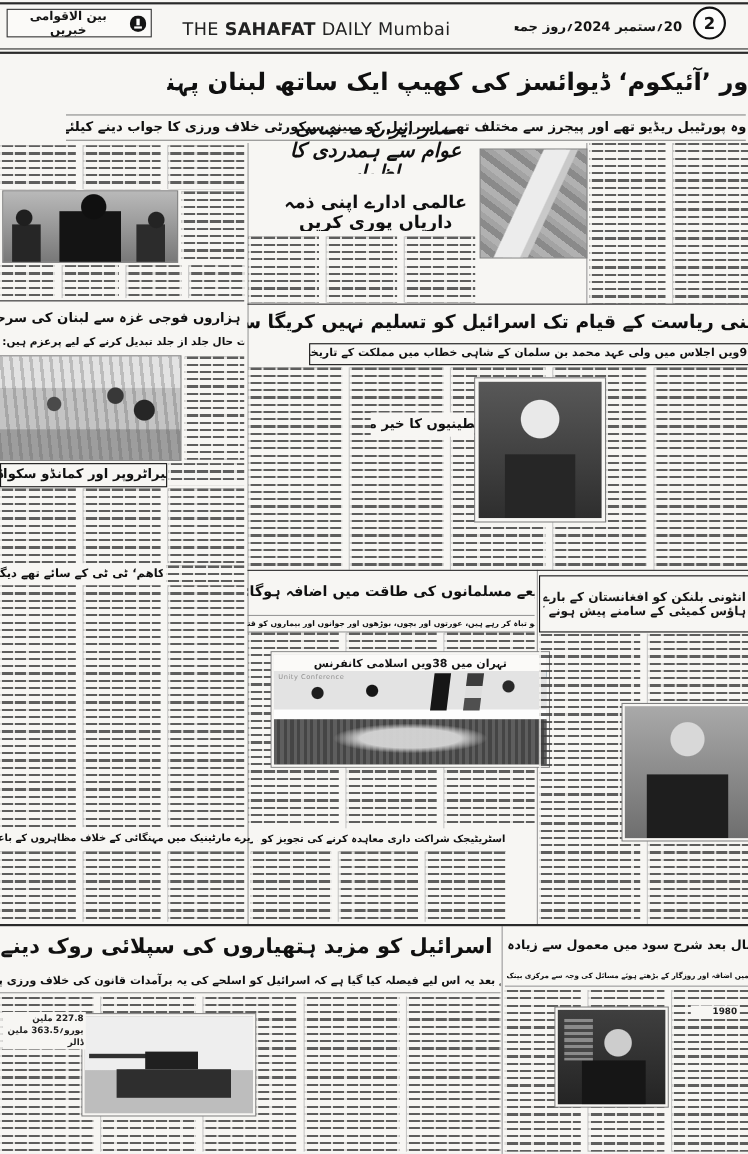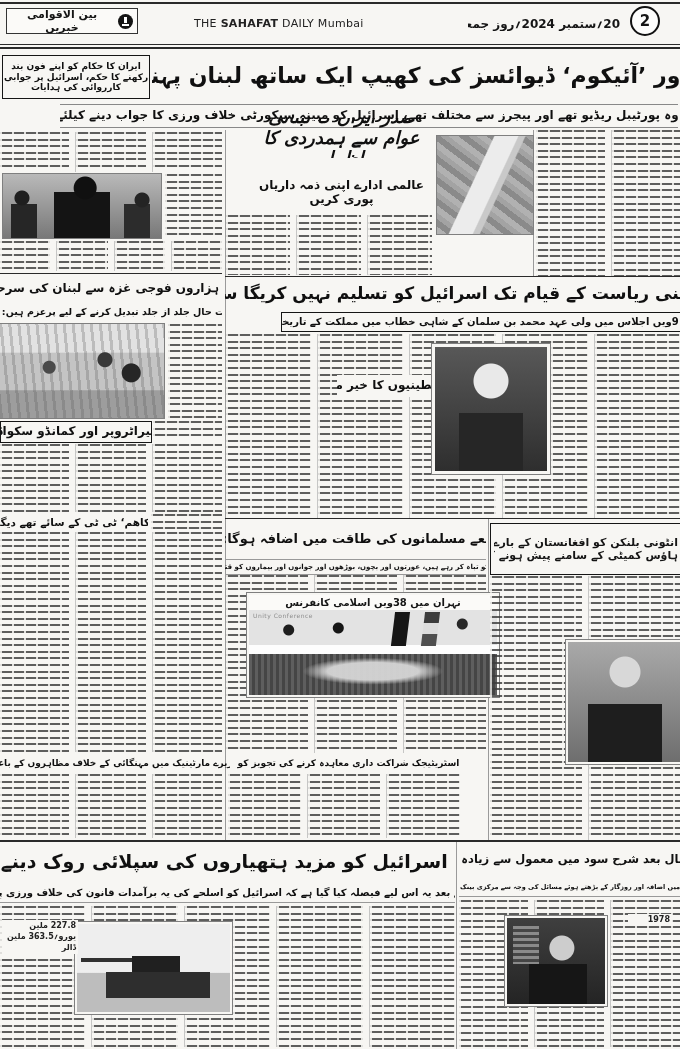--- a/index.html
+++ b/index.html
@@ -20,21 +20,21 @@
   .tx .c:not(:last-child){border-left:1px solid #bcbcbc;padding-left:0;}
   .frag{position:absolute;font-size:8px;font-weight:bold;direction:rtl;background:#f7f6f3;color:#222;
         padding:0 2px;line-height:1.4;overflow:hidden;}
   
   .tab{position:absolute;left:6px;top:8px;width:132px;height:26px;border:1px solid #333;background:#fbfaf8;
        display:flex;direction:rtl;align-items:center;gap:5px;padding:0 4px;box-sizing:border-box;}
   .tab .label{font-size:11px;font-weight:bold;flex:1;text-align:center;}
   .mic{width:15px;height:15px;border-radius:50%;background:#141414;flex:0 0 auto;
        background-image:linear-gradient(#fff,#fff),linear-gradient(#fff,#fff);
        background-size:3px 6px,7px 2px;background-position:center 3px,center 10px;background-repeat:no-repeat;}
-  .paper{position:absolute;left:194px;top:17px;font-size:11px;color:#222;letter-spacing:.3px;white-space:nowrap;}
+  .paper{position:absolute;left:166px;top:17px;font-size:16px;color:#222;letter-spacing:.3px;white-space:nowrap;}
   .paper b{font-weight:bold;}
   .logo{position:absolute;left:340px;top:4px;width:88px;height:40px;background:#111;border-radius:50%;
         display:flex;align-items:center;justify-content:center;color:#fff;font-size:18px;font-weight:bold;
         font-style:italic;direction:rtl;box-shadow:0 0 0 2px #f7f6f3,0 0 0 3px #555;}
   .date{position:absolute;left:468px;top:17px;width:152px;font-size:12px;font-weight:bold;direction:rtl;
         text-align:left;white-space:nowrap;overflow:hidden;}
   .pgnum{position:absolute;left:630px;top:6px;width:26px;height:26px;border:2px solid #111;border-radius:50%;
         display:flex;align-items:center;justify-content:center;font-size:15px;font-weight:bold;background:#fdfdfc;}
   
   .ph{position:absolute;box-shadow:0 0 0 1px #7f7f7f;background-color:#a5a5a5;overflow:hidden;}
@@ -112,21 +112,20 @@
   <div class="paper">
     <span>THE</span>
     <b>SAHAFAT</b>
     <span>DAILY Mumbai</span>
   </div>
   <div class="date u">20؍ستمبر 2024؍روز جمعہ</div>
   <div class="pgnum">2</div>
   <div class="hr" style="left:0;top:44px;width:680px;"></div>
   <div class="hr" style="left:0;top:47px;width:680px;height:2px;"></div>
 
-  <div class="h wrap boxed" style="left:2px;top:55px;width:146px;height:42px;font-size:9px;border-width:1px;">ایران کا حکام کو اپنے فون بند رکھنے کا حکم، اسرائیل پر جوابی کارروائی کی ہدایات</div>
   <div class="h" style="left:152px;top:52px;width:528px;height:48px;font-size:22px;">’پیجرز‘ اور ’آئیکوم‘ ڈیوائسز کی کھیپ ایک ساتھ لبنان پہنچی تھی</div>
   <div class="h" style="left:60px;top:104px;width:618px;height:22px;font-size:12px;border-top:1px solid #888;border-bottom:1px solid #888;">جو مواصلاتی آلات پھٹے وہ پورٹیبل ریڈیو تھے اور پیجرز سے مختلف تھے، اسرائیل کو مبینہ سیکورٹی خلاف ورزی کا جواب دینے کیلئے مزاحمتی گروپ پُرعزم</div>
 
   <div class="vr" style="left:225px;top:130px;height:710px;"></div>
   <div class="vr" style="left:533px;top:130px;height:146px;"></div>
   <div class="vr" style="left:488px;top:518px;height:322px;"></div>
   <div class="vr" style="left:456px;top:842px;height:207px;"></div>
 
   <div class="tx" style="left:0;top:132px;width:222px;height:40px;">
       <div class="c"></div>
@@ -172,21 +171,21 @@
     </div>
 
   <div class="h" style="left:0;top:754px;width:230px;height:18px;font-size:9px;">فرانسیسی جزیرے مارٹینیک میں مہنگائی کے خلاف مظاہروں کے باعث کرفیو نافذ</div>
   <div class="tx" style="left:0;top:774px;width:222px;height:64px;">
       <div class="c"></div>
       <div class="c"></div>
       <div class="c"></div>
     </div>
 
   <div class="h wrap" style="left:248px;top:118px;width:187px;height:40px;font-size:18px;font-style:italic;">صدر ایران کا لبنانی عوام سے ہمدردی کا اظہار</div>
-  <div class="h wrap" style="left:248px;top:176px;width:187px;height:34px;font-size:12px;">عالمی ادارے اپنی ذمہ داریاں پوری کریں</div>
+  <div class="h wrap" style="left:248px;top:176px;width:187px;height:34px;font-size:16px;">عالمی ادارے اپنی ذمہ داریاں پوری کریں</div>
   <div class="ph" id="ph-pager" style="left:437px;top:136px;width:96px;height:98px;"></div>
   <div class="tx" style="left:226px;top:215px;width:206px;height:60px;">
       <div class="c"></div>
       <div class="c"></div>
       <div class="c"></div>
     </div>
   <div class="tx" style="left:536px;top:130px;width:144px;height:146px;">
       <div class="c"></div>
       <div class="c"></div>
     </div>
@@ -254,15 +253,15 @@
   <div class="frag" style="left:2px;top:920px;width:72px;height:34px;">227.8 ملین یورو؍363.5 ملین ڈالر</div>
 
   <div class="h" style="left:459px;top:843px;width:221px;height:34px;font-size:11.5px;">امریکہ کا 4 سال بعد شرح سود میں معمول سے زیادہ کمی کا اعلان</div>
   <div class="h" style="left:459px;top:880px;width:221px;height:16px;font-size:6.5px;border-bottom:1px solid #999;">اشیا کی قیمتوں میں اضافہ اور روزگار کے بڑھتے ہوئے مسائل کی وجہ سے مرکزی بینک نے اٹھایا اہم قدم</div>
   <div class="tx" style="left:459px;top:900px;width:221px;height:147px;">
       <div class="c"></div>
       <div class="c"></div>
       <div class="c"></div>
     </div>
   <div class="ph" id="ph-powell" style="left:505px;top:916px;width:98px;height:86px;border:2px solid #f7f6f3;"></div>
-  <div class="frag" style="left:628px;top:914px;width:40px;height:12px;">1978</div>
+  <div class="frag" style="left:628px;top:914px;width:40px;height:12px;">1980</div>
 
 </div>
 
 </body></html>

